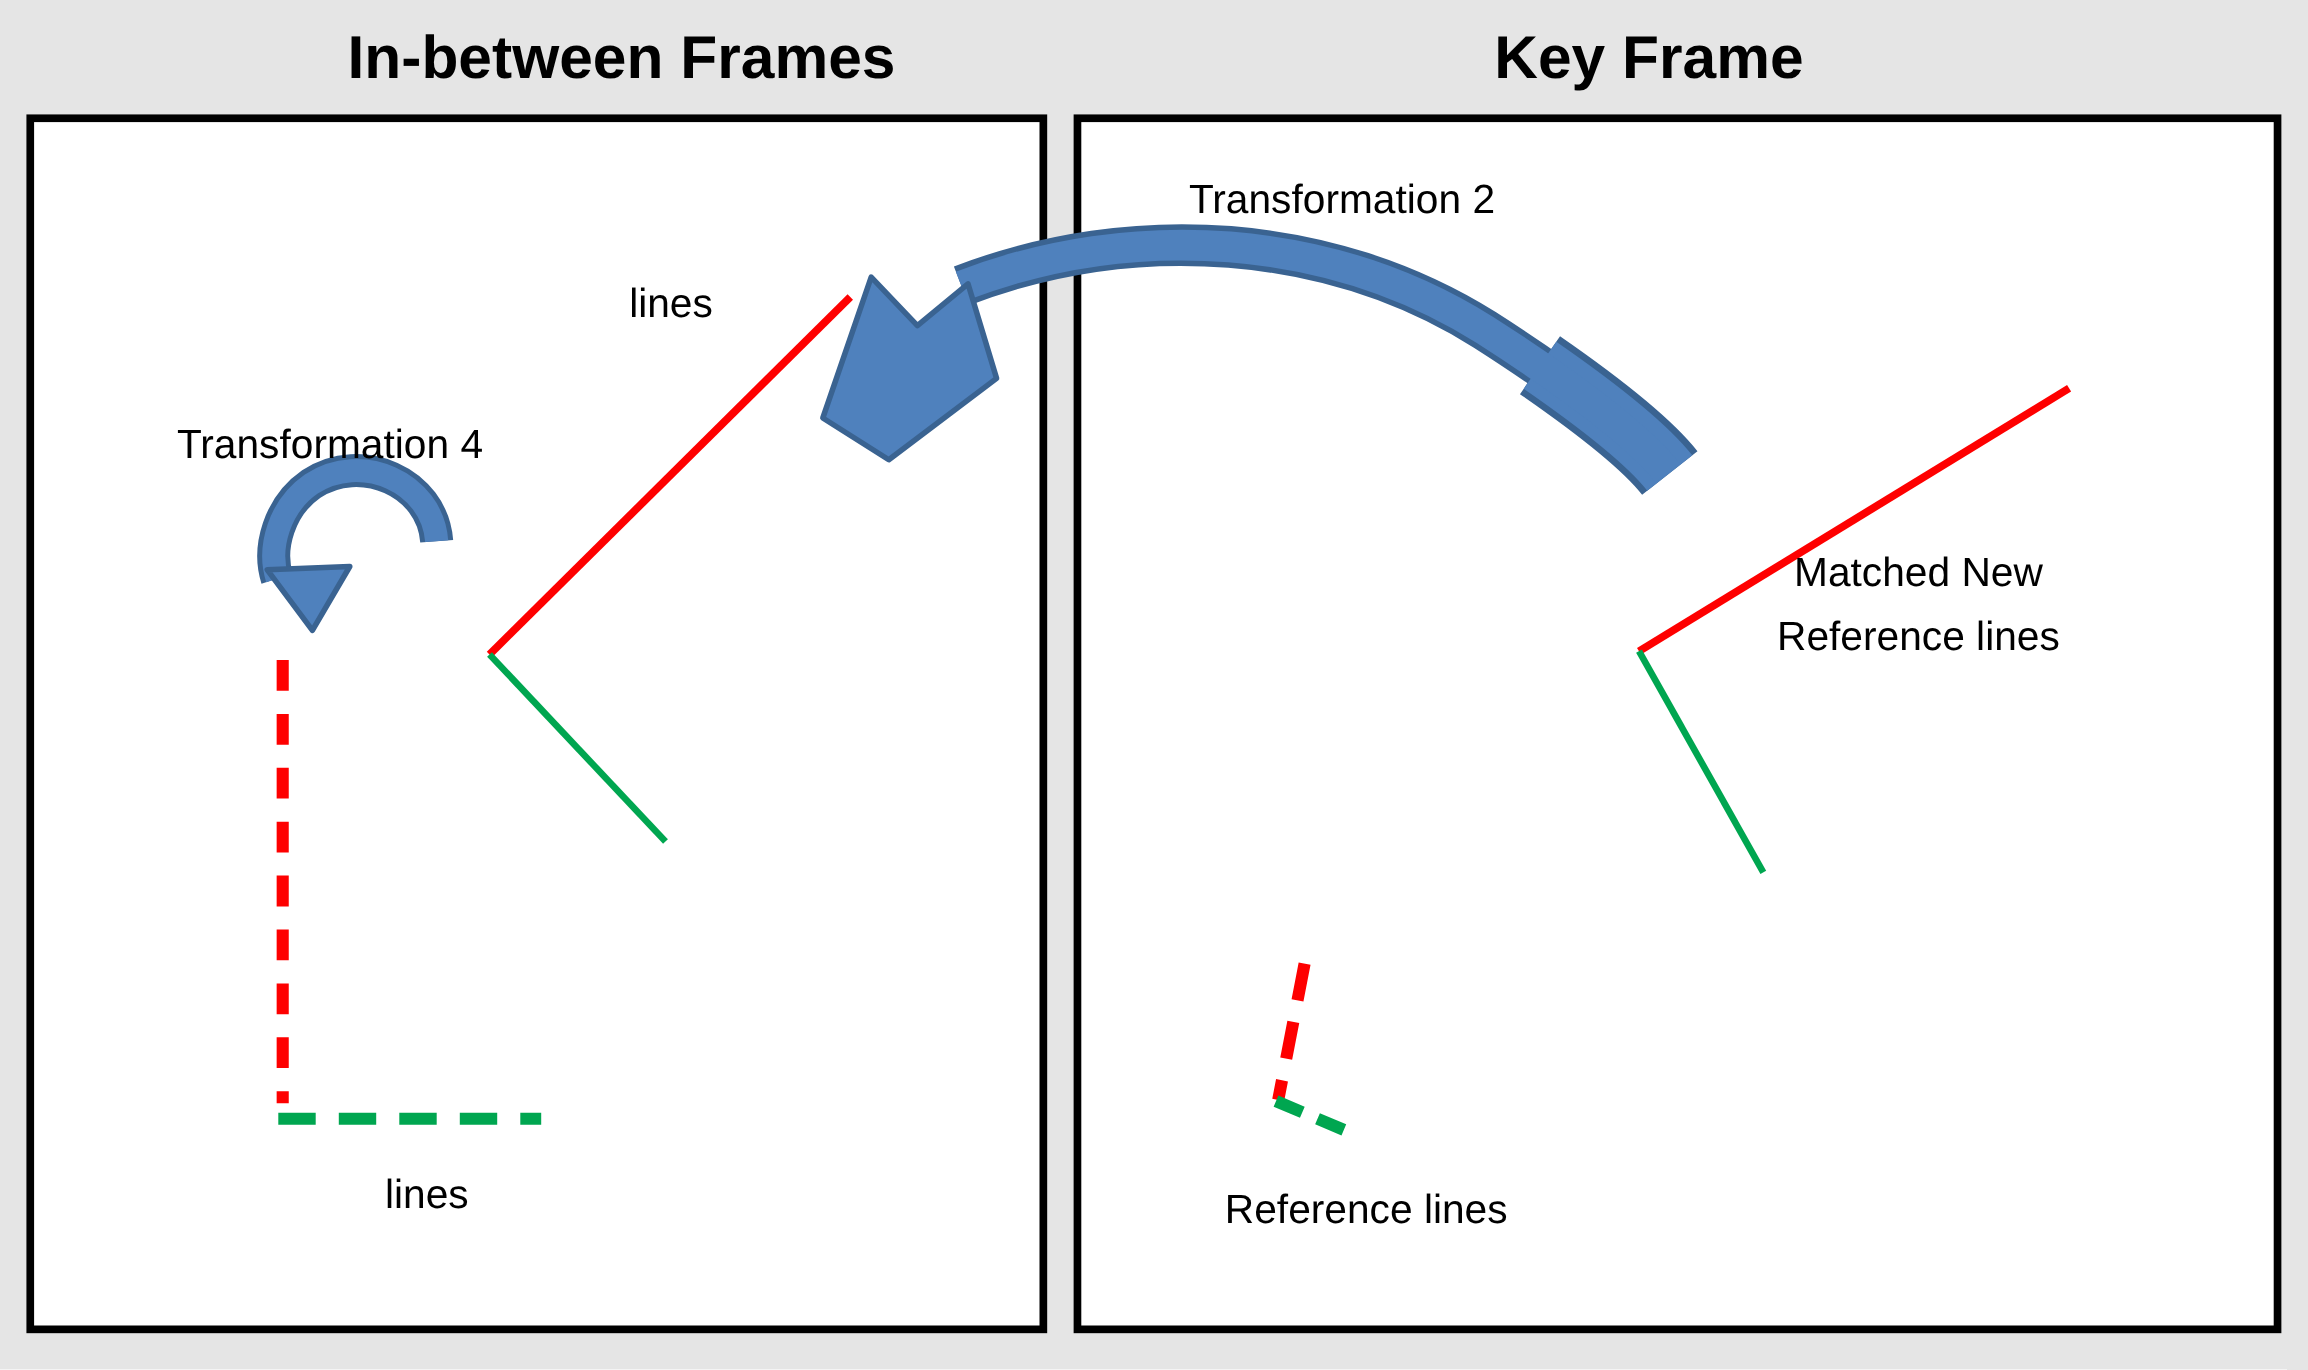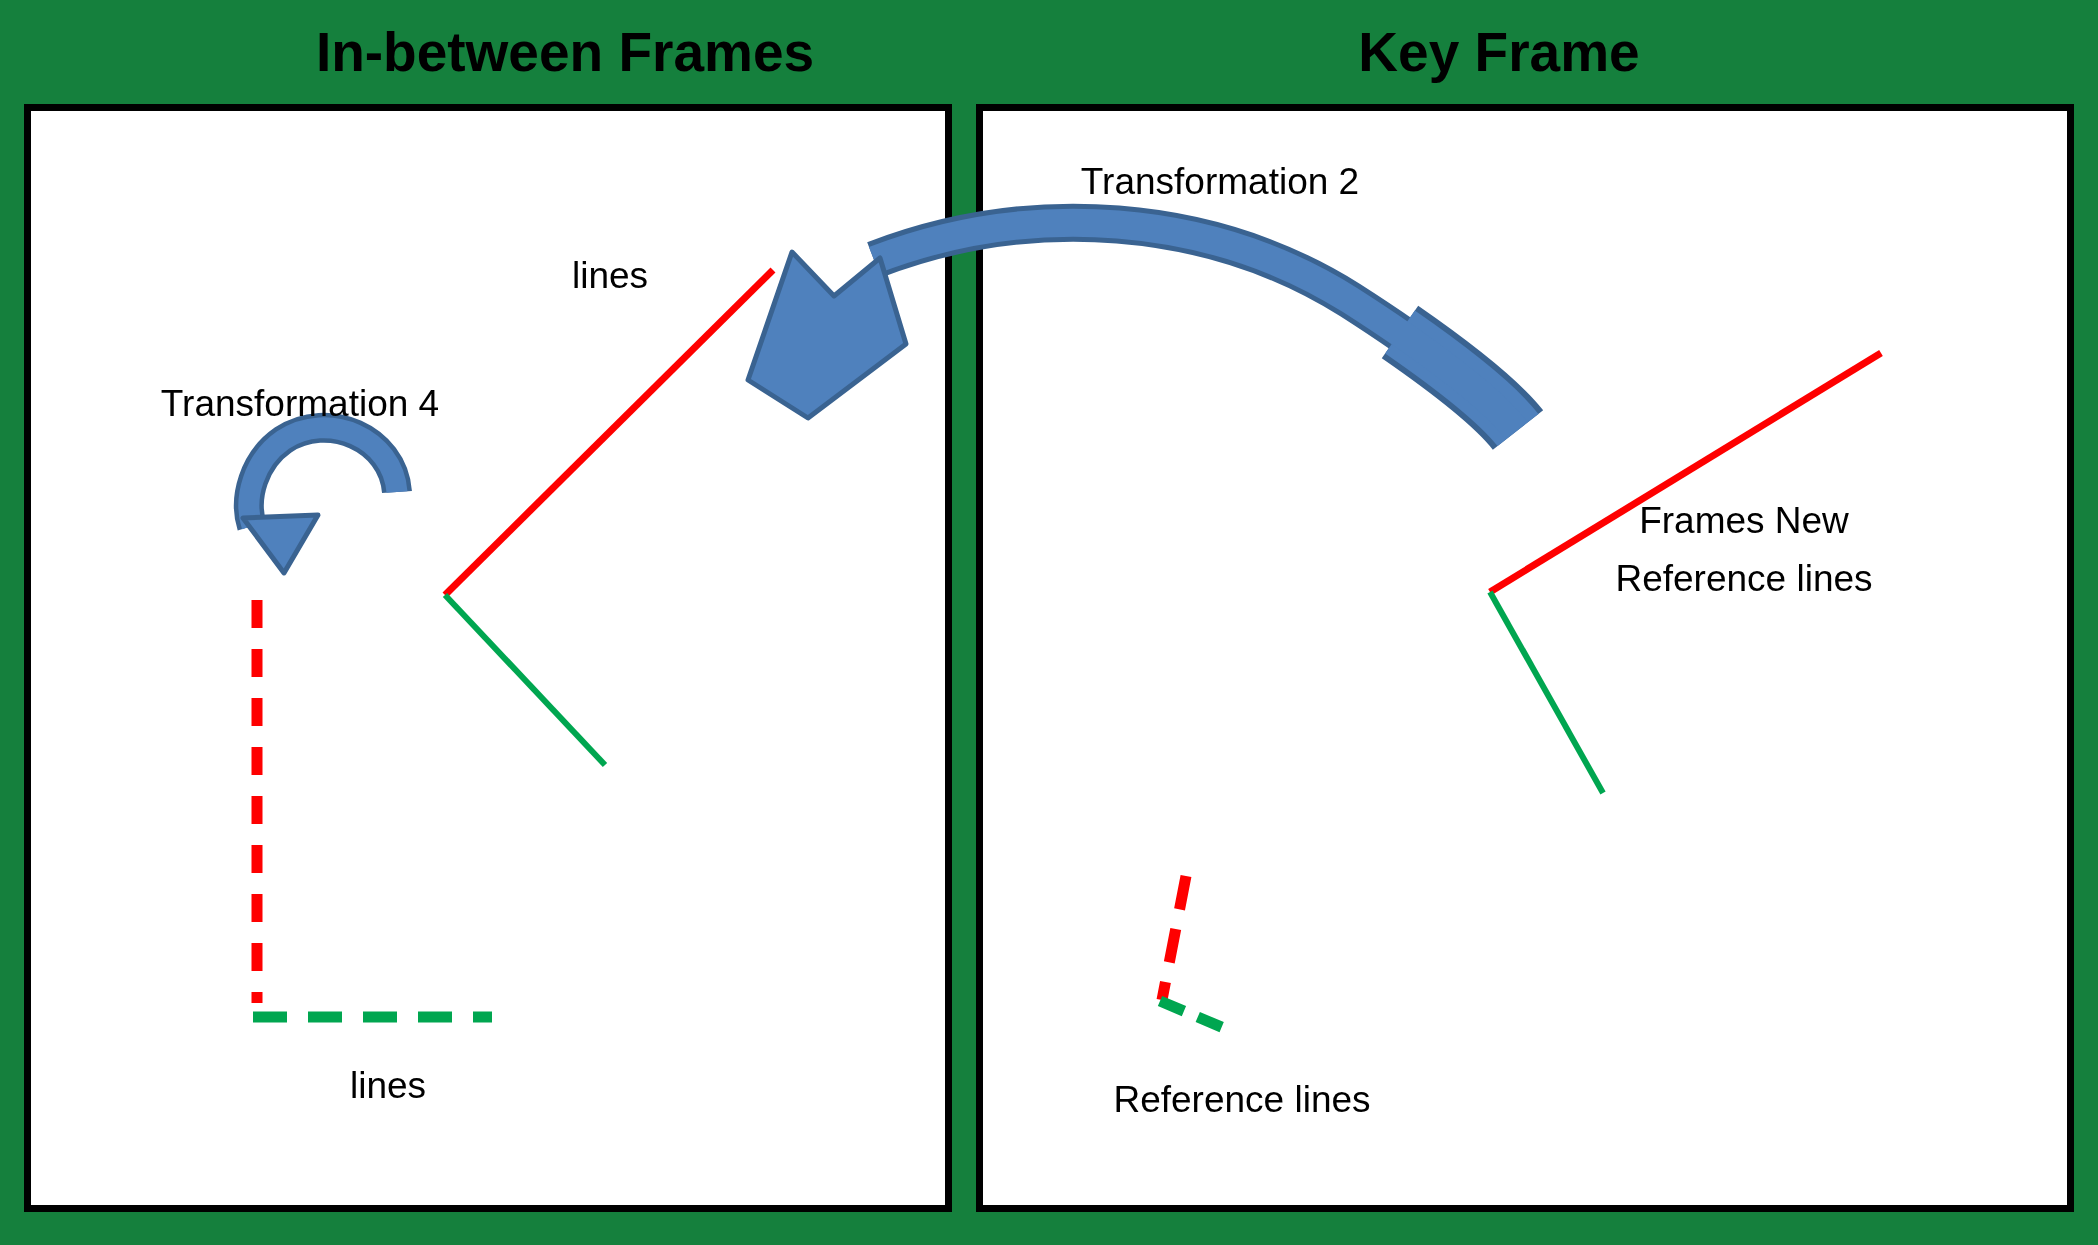--- a/index.html
+++ b/index.html
@@ -1,17 +1,17 @@
 <!DOCTYPE html>
 <html style="--red-reference: #fe0000; --green-reference: #00a650; --arrow-fill: #4f81bd; --arrow-outline: #3a6391; --frame-border: #000000; --text: #000000;"><head>
 <meta charset="utf-8">
 <style>
   html,body { margin:0; padding:0; background:#ffffff; }
   #stage {
-    position:relative; width:2098px; height:1245px; background:#15803d;
+    position:relative; width:2098px; height:1245px; background:#e5e5e5;
     font-family:"Liberation Sans", sans-serif; overflow:hidden;
   }
   .frame-title {
     position:absolute; top:20px; transform:translateX(-50%);
     font-weight:bold; font-size:55px; color:var(--text); white-space:nowrap; z-index:3;
   }
   #title-left  { left:565px; }
   #title-right { left:1499px; }
   .panel {
     position:absolute; top:104px; height:1108px; box-sizing:border-box;
@@ -80,21 +80,21 @@
 
   <div class="lbl" id="label-transformation1">Transformation 4</div>
 
   <div class="lbl" id="label-old-reference">
     <div>lines</div>
   </div>
 
   <div class="lbl" id="label-transformation2">Transformation 2</div>
 
   <div class="lbl lbl-tight" id="label-matched-new">
-    <div>Frames New</div>
+    <div>Matched New</div>
     <div>Reference lines</div>
   </div>
 
   <div class="lbl" id="label-matched-old">
     <div>Reference lines</div>
   </div>
 
 </div>
 
 </body></html>

